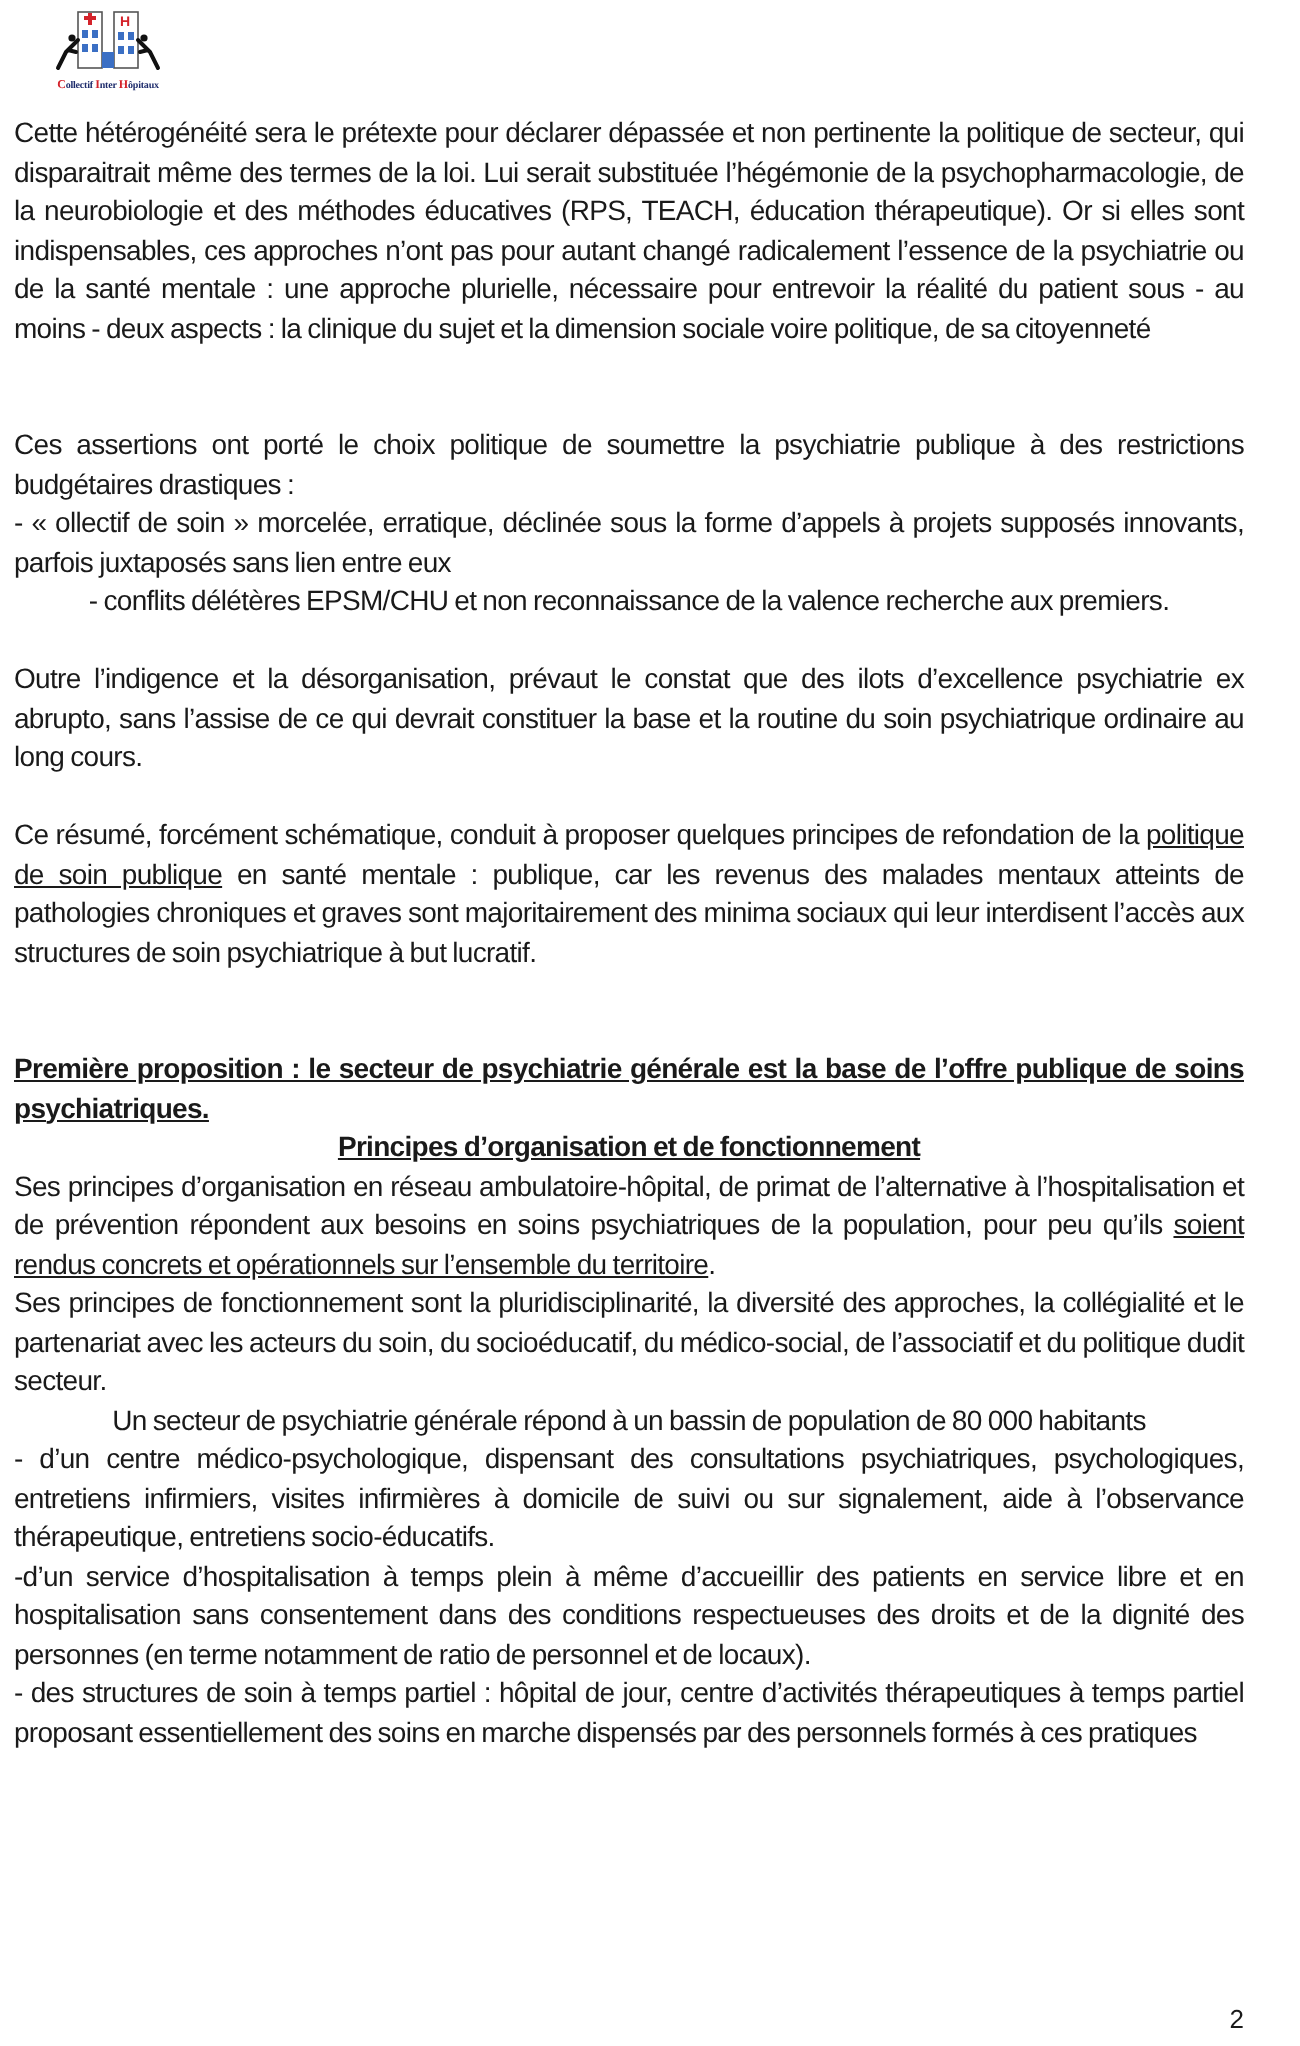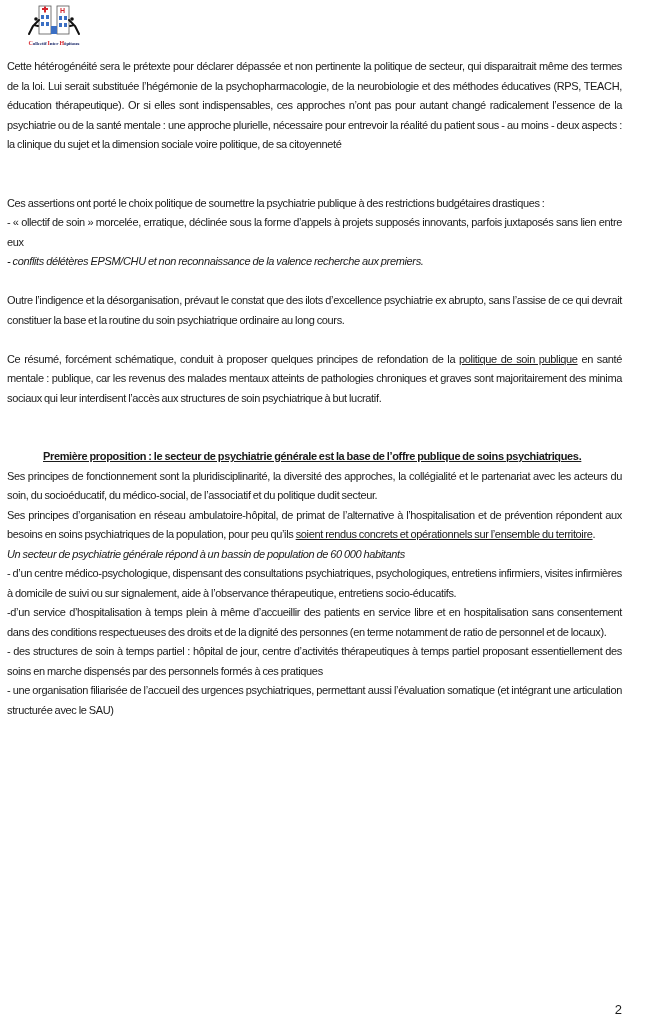--- a/index.html
+++ b/index.html
@@ -3,28 +3,28 @@
 <meta charset="utf-8">
 <style>
   html, body { margin:0; padding:0; background:#ffffff; }
   body { width:650px; height:1023px; position:relative; overflow:hidden;
          font-family:"Liberation Sans", sans-serif; color:#1a1a1a; }
   .logo { position:absolute; left:25px; top:4px; width:58px; height:44px; }
   .logo-text { position:absolute; left:0; top:36px; width:58px; font-size:5px; font-weight:bold;
                color:#1d2b6b; text-align:center; white-space:nowrap; letter-spacing:-0.1px;
                font-family:"Liberation Serif", serif; }
   .logo-text .cap { color:#d4232b; font-size:6px; }
-  .page { position:absolute; left:7px; top:57px; width:615px; font-size:11px; line-height:19.5px;
+  .page { position:absolute; left:7px; top:57px; width:615px; font-size:14px; line-height:19.5px;
           letter-spacing:-0.35px; word-spacing:-0.5px; }
   p { margin:0; text-align:justify; }
   .gap { height:19.5px; }
   .gap2 { height:39px; }
   .u { text-decoration:underline; }
-  .b { font-weight:bold;margin-left:36px; }
-  .left { text-align:left;font-style:italic; }
+  .b { font-weight:bold; }
+  .left { text-align:center; }
   .pagenum { position:absolute; right:28px; top:1002px; font-size:13px; color:#1a1a1a; }
 </style>
 </head>
 <body>
 
 <div class="logo">
   <svg width="58" height="36" viewBox="0 0 58 36">
 
     <rect x="14" y="2" width="12" height="28" fill="#ffffff" stroke="#555" stroke-width="0.8"></rect>
     <rect x="17" y="4" width="6" height="2" fill="#d4232b"></rect>
@@ -60,22 +60,22 @@
   <p class="left">- conflits délétères EPSM/CHU et non reconnaissance de la valence recherche aux premiers.</p>
   <div class="gap"></div>
 
   <p>Outre l’indigence et la désorganisation, prévaut le constat que des ilots d’excellence psychiatrie ex abrupto, sans l’assise de ce qui devrait constituer la base et la routine du soin psychiatrique ordinaire au long cours.</p>
   <div class="gap"></div>
 
   <p><span>Ce résumé, forcément schématique, conduit à proposer quelques principes de refondation de la </span><span class="u">politique de soin publique</span><span> en santé mentale : publique, car les revenus des malades mentaux atteints de pathologies chroniques et graves sont majoritairement des minima sociaux qui leur interdisent l’accès aux structures de soin psychiatrique à but lucratif.</span></p>
   <div class="gap2"></div>
 
   <p class="b u">Première proposition : le secteur de psychiatrie générale est la base de l’offre publique de soins psychiatriques.</p>
+  <p class="b u left">Principes d’organisation et de fonctionnement</p>
+  <p><span>Ses principes d’organisation en réseau ambulatoire-hôpital, de primat de l’alternative à l’hospitalisation et de prévention répondent aux besoins en soins psychiatriques de la population, pour peu qu’ils </span><span class="u">soient rendus concrets et opérationnels sur l’ensemble du territoire</span><span>.</span></p>
   <p>Ses principes de fonctionnement sont la pluridisciplinarité, la diversité des approches, la collégialité et le partenariat avec les acteurs du soin, du socioéducatif, du médico-social, de l’associatif et du politique dudit secteur.</p>
-  <p><span>Ses principes d’organisation en réseau ambulatoire-hôpital, de primat de l’alternative à l’hospitalisation et de prévention répondent aux besoins en soins psychiatriques de la population, pour peu qu’ils </span><span class="u">soient rendus concrets et opérationnels sur l’ensemble du territoire</span><span>.</span></p>
-  <p class="left">Un secteur de psychiatrie générale répond à un bassin de population de 60 000 habitants</p>
+  <p class="left">Un secteur de psychiatrie générale répond à un bassin de population de 80 000 habitants</p>
   <p>- d’un centre médico-psychologique, dispensant des consultations psychiatriques, psychologiques, entretiens infirmiers, visites infirmières à domicile de suivi ou sur signalement, aide à l’observance thérapeutique, entretiens socio-éducatifs.</p>
   <p>-d’un service d’hospitalisation à temps plein à même d’accueillir des patients en service libre et en hospitalisation sans consentement dans des conditions respectueuses des droits et de la dignité des personnes (en terme notamment de ratio de personnel et de locaux).</p>
   <p>- des structures de soin à temps partiel : hôpital de jour, centre d’activités thérapeutiques à temps partiel proposant essentiellement des soins en marche dispensés par des personnels formés à ces pratiques</p>
-  <p>- une organisation filiarisée de l’accueil des urgences psychiatriques, permettant aussi l’évaluation somatique (et intégrant une articulation structurée avec le SAU)</p>
 </div>
 
 <div class="pagenum">2</div>
 
 </body></html>

